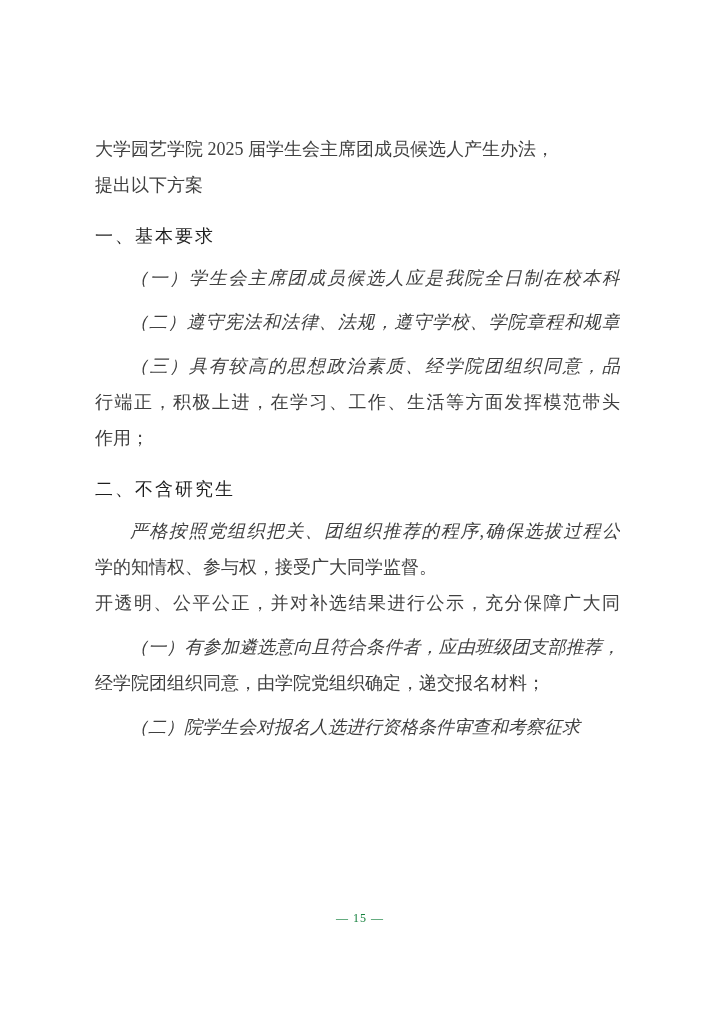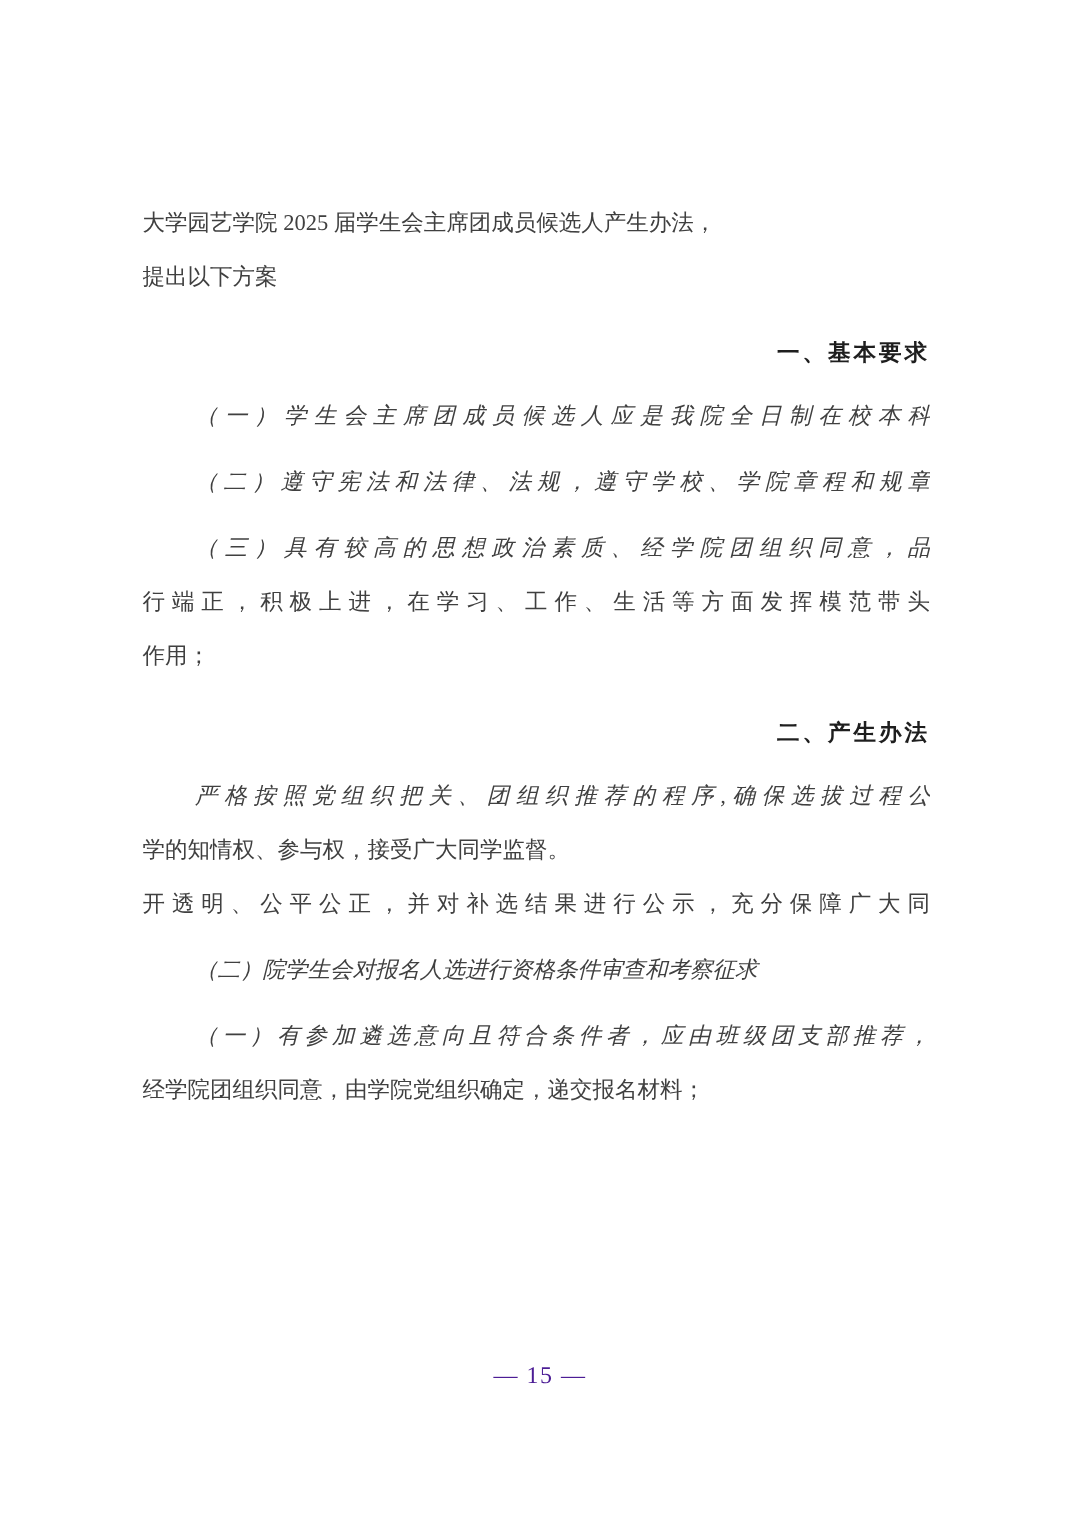--- a/index.html
+++ b/index.html
@@ -20,54 +20,54 @@
     position: absolute;
     left: 95px;
     top: 131px;
     width: 525px;
     color: #404040;
   }
   .para {
     margin: 0 0 8px 0;
   }
   .line {
-    font-size: 15px;
+    font-size: 18px;
     line-height: 36px;
     height: 36px;
     white-space: normal;
     overflow: hidden;
   }
   .line.j {
     text-align: justify;
     text-align-last: justify;
   }
   .line.ind {
     text-indent: 35px;
     font-style: italic;
   }
   .heading {
     margin: 15px 0 4px 0;
-    text-align: right;
+    text-align: left;
     font-family: "Liberation Sans", "DejaVu Sans", sans-serif;
-    font-weight: bold;
+    font-weight: normal;
     font-size: 22px;
     line-height: 38px;
     height: 38px;
     letter-spacing: 2px;
     color: #1e1e1e;
   }
   .footer {
     position: absolute;
     left: 0;
     top: 906px;
     width: 100%;
     text-align: center;
-    font-size: 16px;
+    font-size: 12px;
     line-height: 24px;
-    color: #4c1d95;
+    color: #15803d;
     letter-spacing: 1px;
     font-family: "Liberation Serif", "DejaVu Serif", serif;
   }
 </style>
 </head>
 <body>
 
 <div class="page">
   <div class="doc-body">
       <div class="para">
@@ -84,31 +84,31 @@
         <div class="line j ind">（二）遵守宪法和法律、法规，遵守学校、学院章程和规章</div>
       </div>
       <div class="para">
         <div class="line j ind">（三）具有较高的思想政治素质、经学院团组织同意，品</div>
         <div class="line j">行端正，积极上进，在学习、工作、生活等方面发挥模范带头</div>
         <div class="line">作用；</div>
       </div>
       <div class="para">
       </div>
       <div class="heading">
-        <div class="line">二、产生办法</div>
+        <div class="line">二、不含研究生</div>
       </div>
       <div class="para">
         <div class="line j ind">严格按照党组织把关、团组织推荐的程序,确保选拔过程公</div>
         <div class="line">学的知情权、参与权，接受广大同学监督。</div>
         <div class="line j">开透明、公平公正，并对补选结果进行公示，充分保障广大同</div>
       </div>
       <div class="para">
-        <div class="line ind">（二）院学生会对报名人选进行资格条件审查和考察征求</div>
+        <div class="line j ind">（一）有参加遴选意向且符合条件者，应由班级团支部推荐，</div>
+        <div class="line">经学院团组织同意，由学院党组织确定，递交报名材料；</div>
       </div>
       <div class="para">
-        <div class="line j ind">（一）有参加遴选意向且符合条件者，应由班级团支部推荐，</div>
-        <div class="line">经学院团组织同意，由学院党组织确定，递交报名材料；</div>
+        <div class="line ind">（二）院学生会对报名人选进行资格条件审查和考察征求</div>
       </div>
     </div>
   <div class="footer">
     <span>— 15 —</span>
   </div>
 </div>
 
 </body></html>

